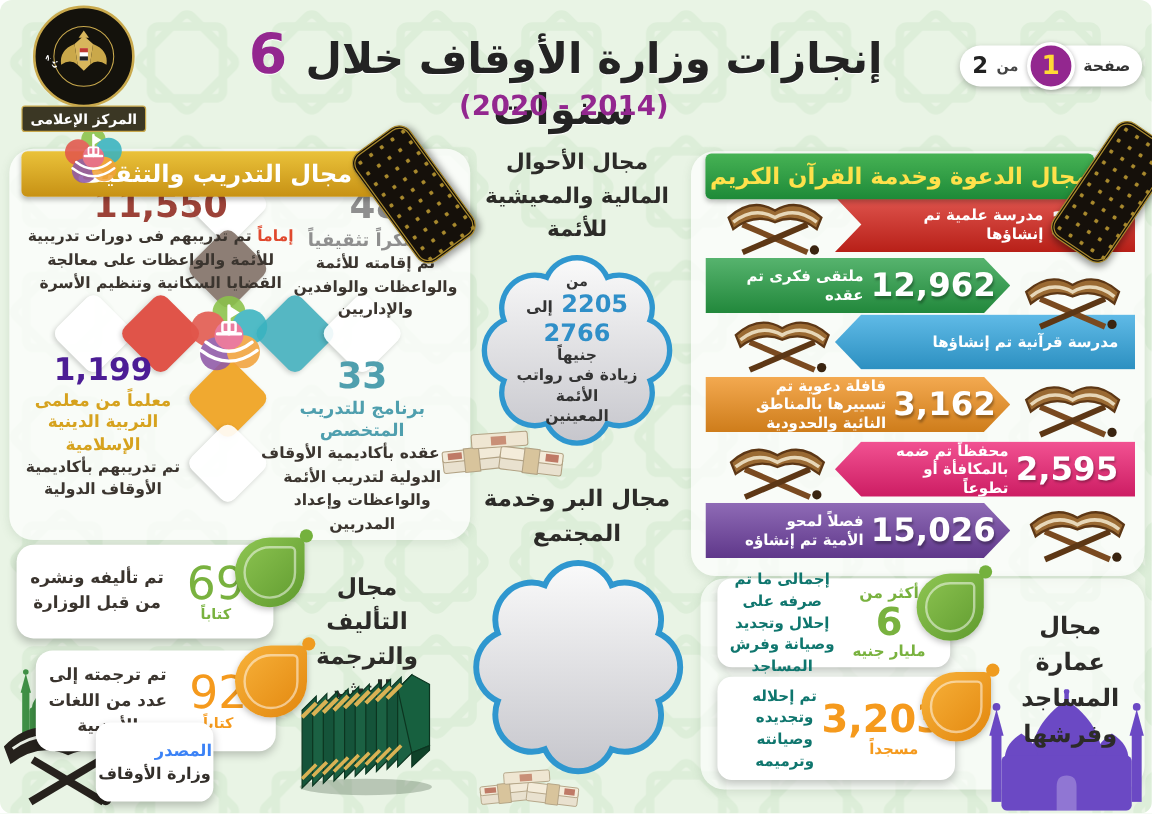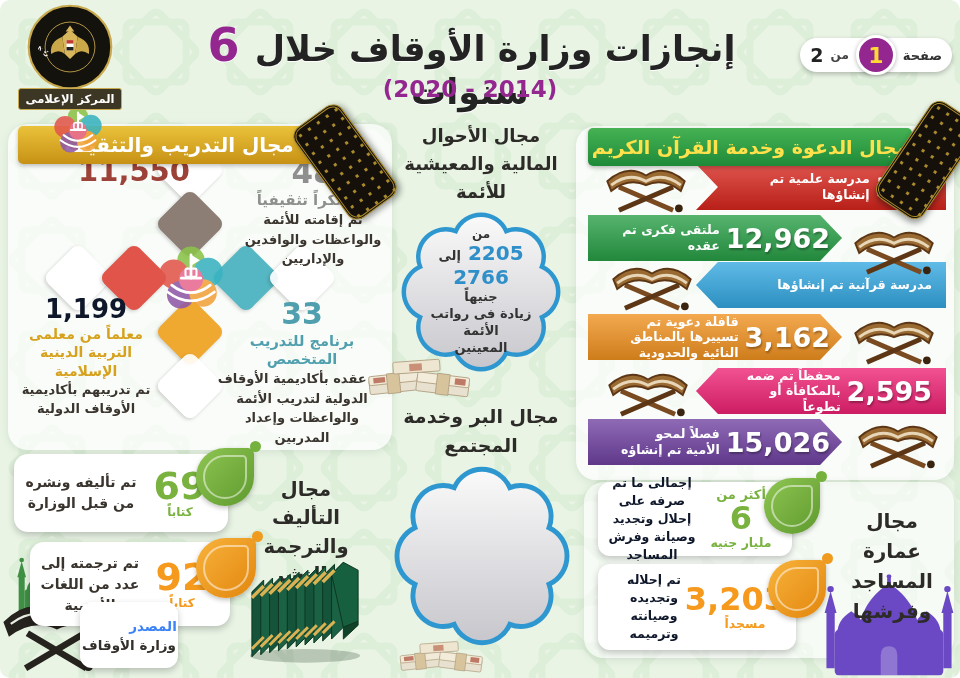--- a/index.html
+++ b/index.html
@@ -80,21 +80,21 @@
   .artsvg{position:absolute;z-index:4;}
   #money-1{left:364px;top:350px;width:112px;height:54px;}
   #money-2{left:382px;top:634px;width:120px;height:44px;}
   #books{left:246px;top:558px;width:118px;height:108px;}
   
   .bcard{position:absolute;background:#fff;border-radius:14px;box-shadow:0 3px 7px rgba(0,0,0,.22);
       display:flex;align-items:center;padding:6px 10px;gap:4px;z-index:4;}
   #card-69{left:14px;top:454px;width:214px;height:78px;}
   #card-92{left:30px;top:542px;width:200px;height:84px;}
   .bnum{width:76px;text-align:center;flex:none;}
-  .bval{font-size:38px;font-weight:bold;line-height:1;}
+  .bval{font-size:38px;font-weight:normal;line-height:1;}
   .bunit{font-size:12px;font-weight:bold;}
   .btxt{flex:1;font-size:14px;font-weight:bold;color:#3a342e;text-align:center;line-height:1.5;}
   .dome{position:absolute;border-radius:50% 10% 50% 50%;z-index:5;
       box-shadow:0 2px 5px rgba(0,0,0,.25);}
   .dome::before{content:"";position:absolute;inset:7px;border:2px solid rgba(255,255,255,.5);
       border-radius:inherit;}
   .dome::after{content:"";position:absolute;top:-7px;right:-7px;width:11px;height:11px;border-radius:50%;}
   .dome-g{background:linear-gradient(135deg,#8fc653,#5f9a2e);} .dome-g::after{background:#74b13d;}
   .dome-o{background:linear-gradient(135deg,#f8b33c,#e2860d);} .dome-o::after{background:#ef9b1f;}
   #dome-69{left:196px;top:448px;width:58px;height:58px;}
@@ -125,21 +125,21 @@
   #rehal-3{left:842px;top:312px;} #rehal-4{left:596px;top:364px;} #rehal-5{left:846px;top:416px;}
   
   #panel-mosques{left:584px;top:482px;width:370px;height:176px;background:rgba(255,255,255,.6);}
   .mcard{position:absolute;background:#fff;border-radius:12px;box-shadow:0 3px 7px rgba(0,0,0,.22);
       display:flex;align-items:center;gap:4px;padding:5px 10px;z-index:4;}
   #card-m1{left:598px;top:482px;width:194px;height:74px;}
   #card-m2{left:598px;top:564px;width:198px;height:86px;}
   .m-colored{width:82px;text-align:center;line-height:1.15;flex:none;font-weight:bold;}
   .m-pre{font-size:13px;display:block;} .m-val{font-size:32px;display:block;line-height:1.05;}
   .m-unit{font-size:12.5px;display:block;}
-  .m-text{flex:1;font-size:12.5px;font-weight:bold;color:#0f172a;text-align:center;line-height:1.45;}
+  .m-text{flex:1;font-size:12.5px;font-weight:bold;color:#0f766e;text-align:center;line-height:1.45;}
   #mosque-art{left:820px;top:572px;width:138px;height:106px;color:#6b49c4;z-index:3;}
   #hiddendefs{position:absolute;width:0;height:0;overflow:hidden;}
 </style>
 </head>
 <body>
 
 <div id="poster">
 
   <svg class="bg" width="960" height="678">
     <defs>
@@ -309,28 +309,30 @@
   <div class="dia" style="left:221px;top:253px;background:#55b7c3;"></div>
   <div class="dia" style="left:277px;top:253px;background:rgba(255,255,255,.9);"></div>
   <div class="dia" style="left:165px;top:307px;background:#f0a930;"></div>
   <div class="dia" style="left:165px;top:361px;background:rgba(255,255,255,.9);"></div>
   <svg class="cluster" id="cluster-mid" viewBox="0 0 100 100">
     <use href="#sym-cluster"></use>
   </svg>
 
   <div class="stat" id="stat-0">
     <div class="s-val" style="color: rgb(156, 66, 56);">11,550</div>
+    <div class="s-body"><span class="s-unit" style="color: rgb(224, 73, 46);">إماماً</span>
+      <span>تم تدريبهم فى دورات تدريبية للأئمة والواعظات على معالجة القضايا السكانية وتنظيم الأسرة</span></div>
   </div>
   <div class="stat u-block" id="stat-1">
     <div class="s-val" style="color: rgb(143, 143, 143);">48</div>
     <div class="s-body"><span class="s-unit" style="color: rgb(143, 143, 143);">معسكراً تثقيفياً</span>
       <span>تم إقامته للأئمة والواعظات والوافدين والإداريين</span></div>
   </div>
   <div class="stat u-block" id="stat-2">
-    <div class="s-val" style="color: #0f172a;">1,199</div>
+    <div class="s-val" style="color: #4c1d95;">1,199</div>
     <div class="s-body"><span class="s-unit" style="color: rgb(214, 162, 30);">معلماً من معلمى التربية الدينية الإسلامية</span>
       <span>تم تدريبهم بأكاديمية الأوقاف الدولية</span></div>
   </div>
   <div class="stat u-block" id="stat-3">
     <div class="s-val" style="color: rgb(79, 159, 174);">33</div>
     <div class="s-body"><span class="s-unit" style="color: rgb(79, 159, 174);">برنامج للتدريب المتخصص</span>
       <span>تم عقده بأكاديمية الأوقاف الدولية لتدريب الأئمة والواعظات وإعداد المدربين</span></div>
   </div>
 
   <div class="mid-header" id="fin-header">مجال الأحوال المالية والمعيشية للأئمة</div>

